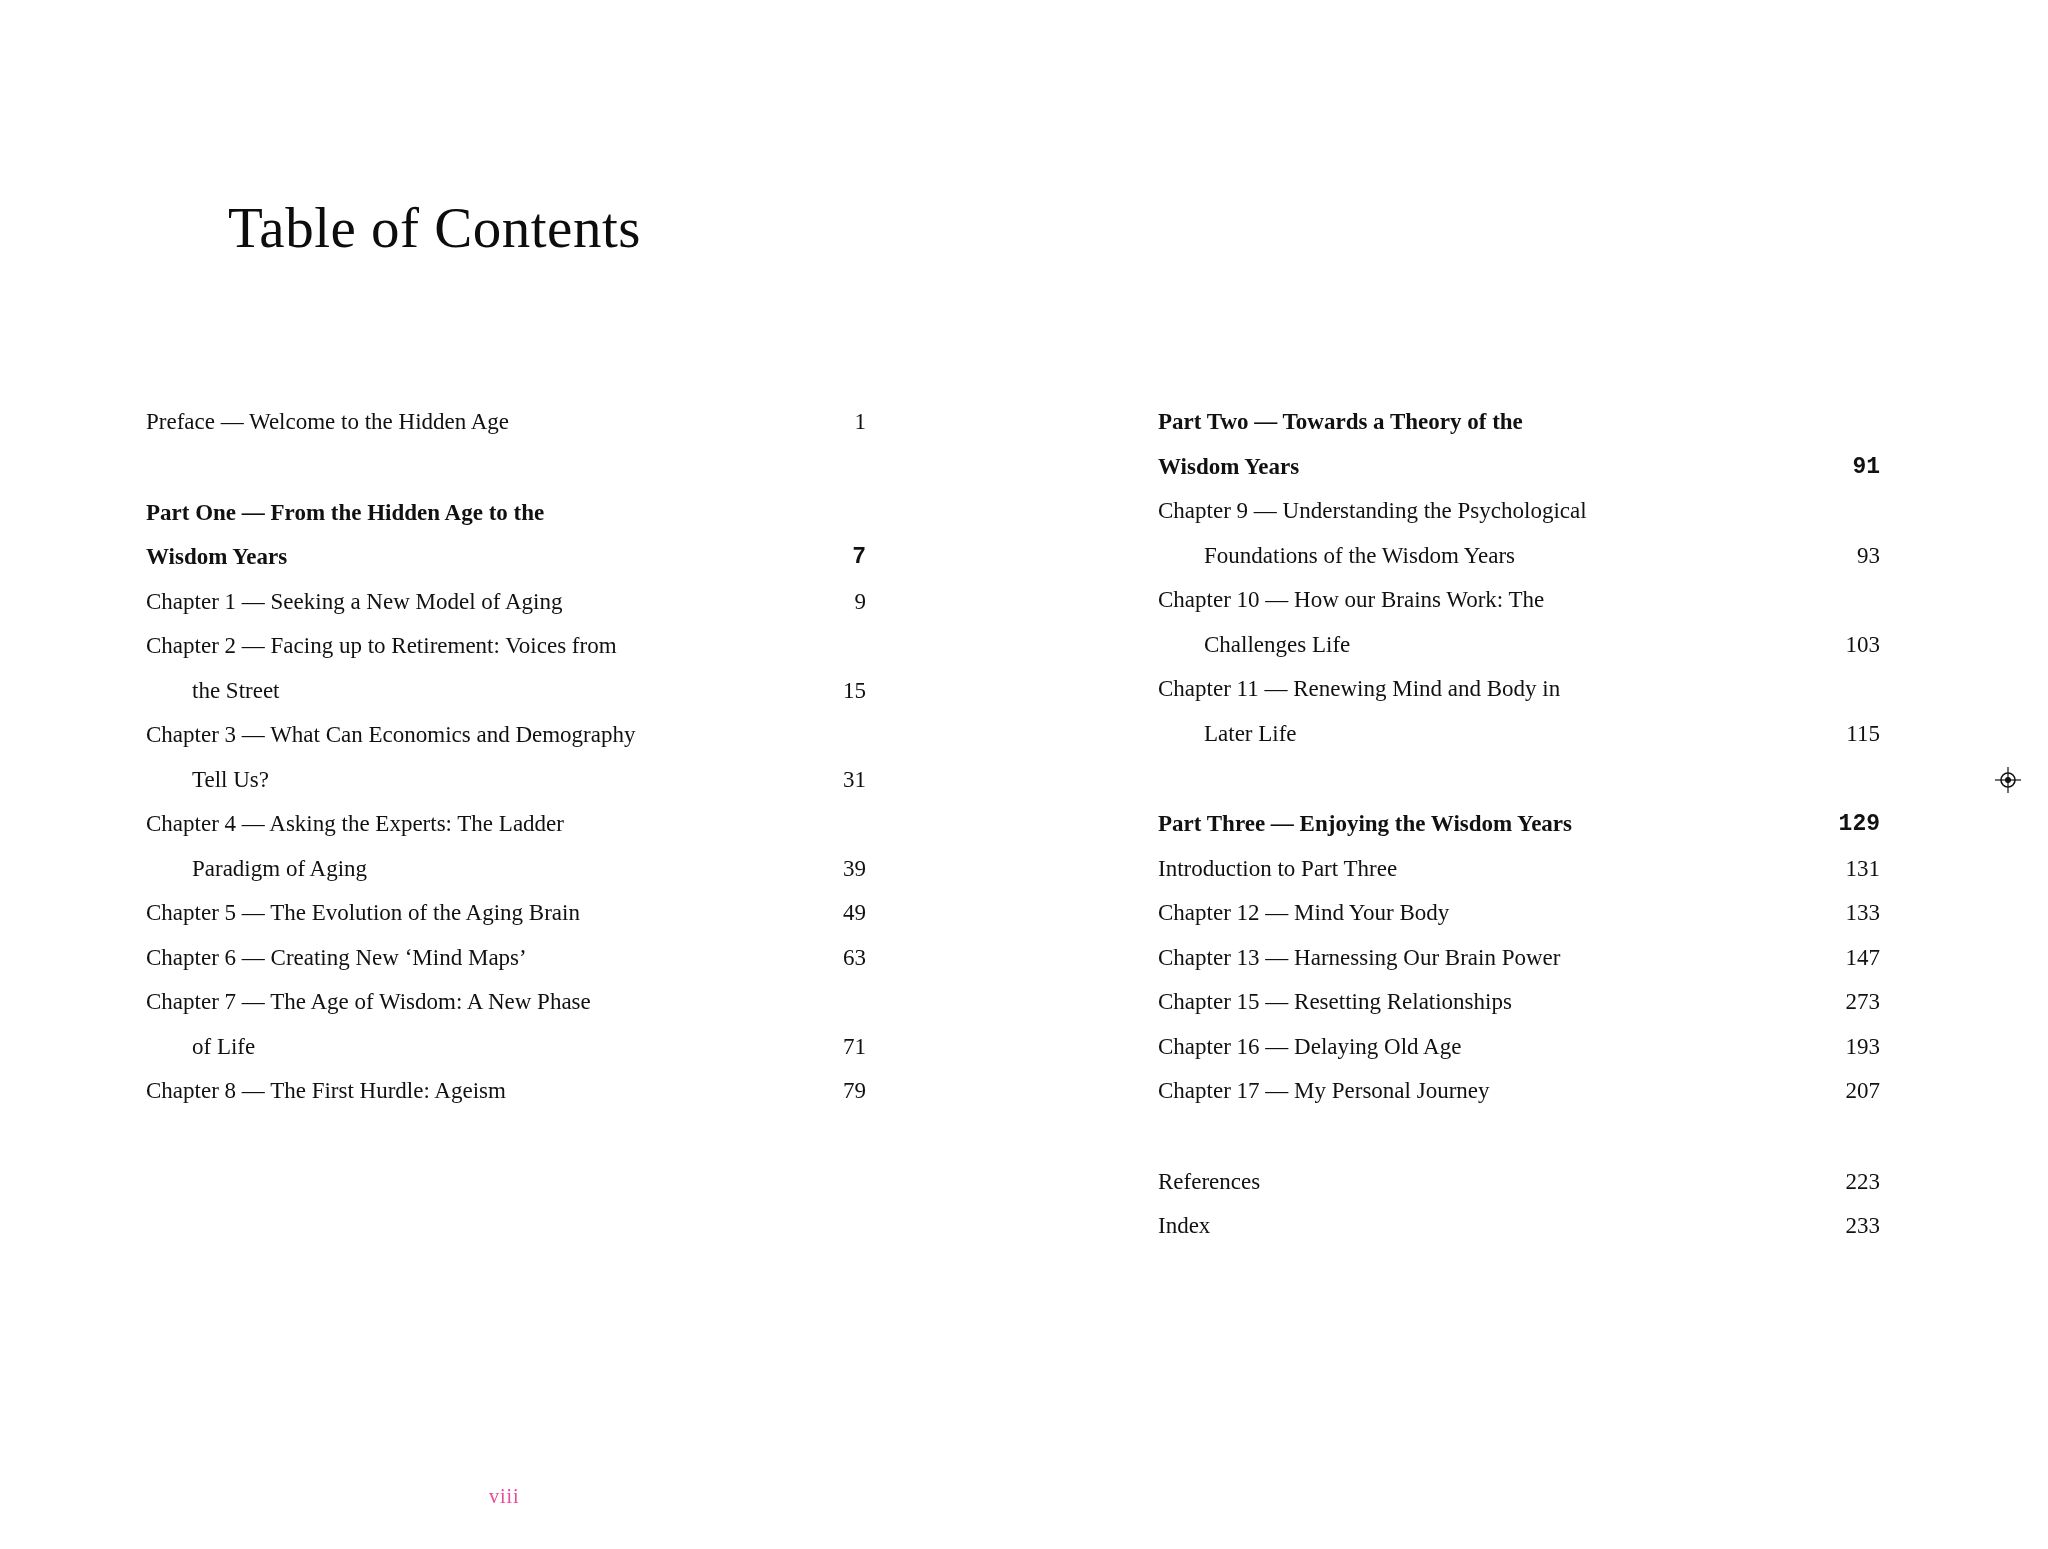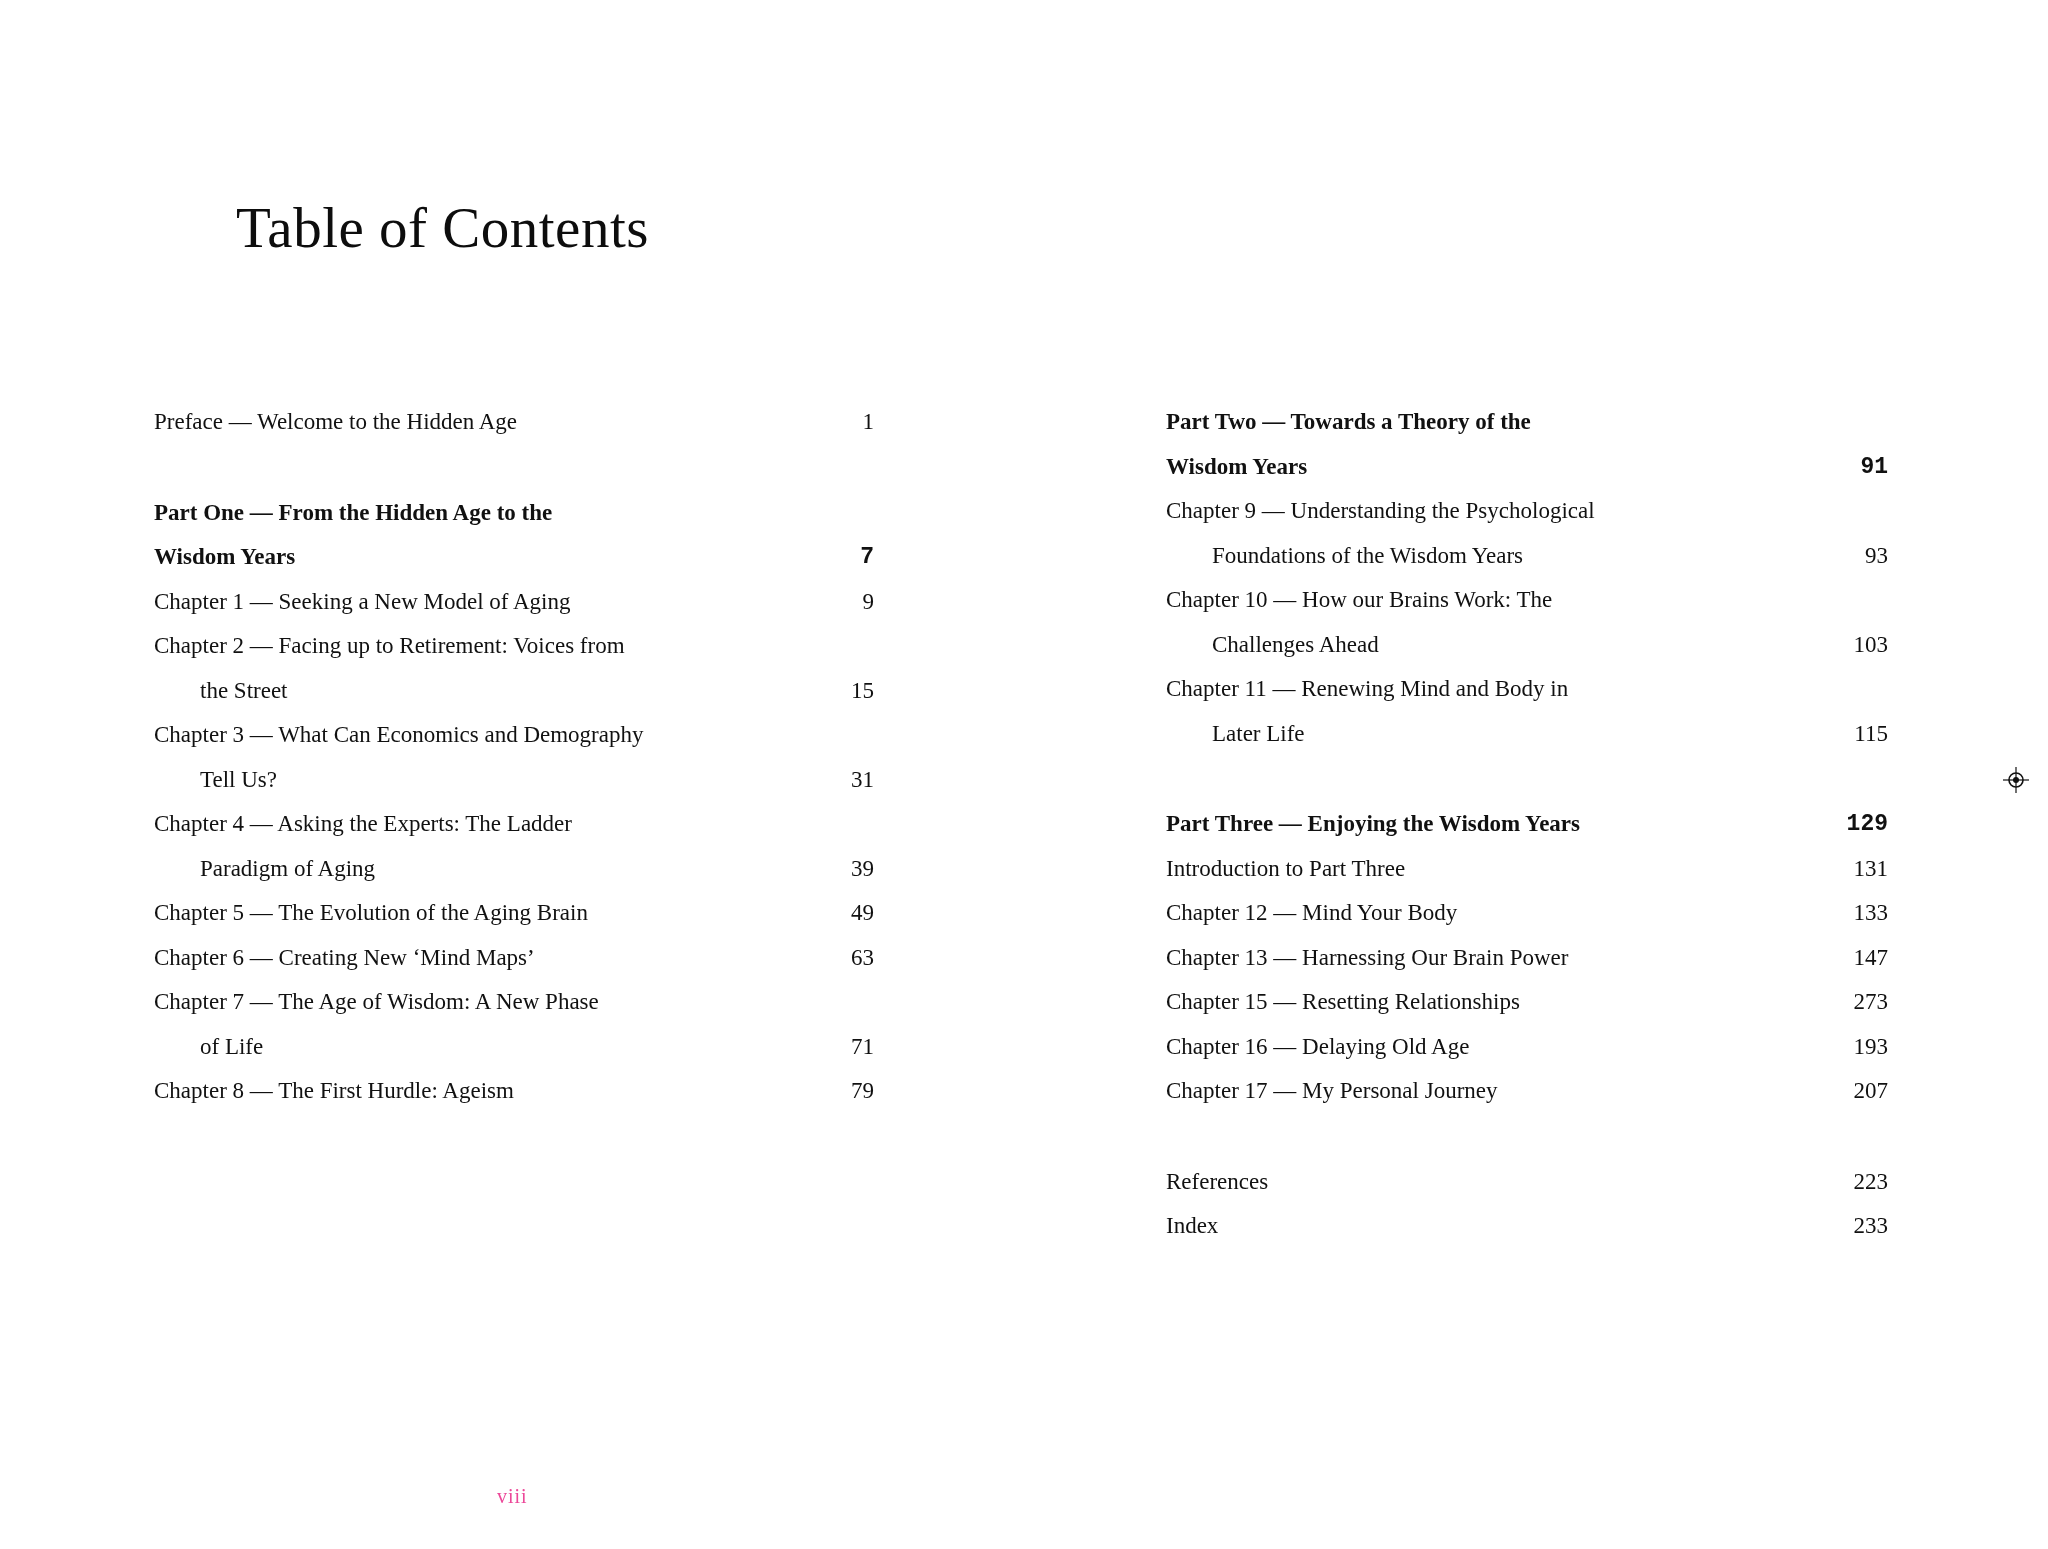--- a/index.html
+++ b/index.html
@@ -12,21 +12,20 @@
     height: 1549px;
     font-family: "Liberation Serif", "DejaVu Serif", serif;
     color: #111111;
     position: relative;
     overflow: hidden;
   }
   .page {
     position: absolute;
     inset: 0;
     background: #ffffff;
-    margin-left: 8px;
   }
   .toc-title {
     position: absolute;
     left: 228px;
     top: 195px;
     font-size: 57px;
     letter-spacing: 0.5px;
     font-weight: 400;
     color: #0d0d0d;
     font-family: "Liberation Serif", "DejaVu Serif", serif;
@@ -152,21 +151,21 @@
     <div class="col col-right" id="col-right">
         <div class="entry part">
           <span class="label">Part Two — Towards a Theory of the<span class="cont" style="padding-left: 0px;">Wisdom Years</span></span>
           <span class="page-no">91</span>
         </div>
         <div class="entry">
           <span class="label">Chapter 9 — Understanding the Psychological<span class="cont">Foundations of the Wisdom Years</span></span>
           <span class="page-no">93</span>
         </div>
         <div class="entry">
-          <span class="label">Chapter 10 — How our Brains Work: The<span class="cont">Challenges Ahead</span></span>
+          <span class="label">Chapter 10 — How our Brains Work: The<span class="cont">Challenges Life</span></span>
           <span class="page-no">103</span>
         </div>
         <div class="entry">
           <span class="label">Chapter 11 — Renewing Mind and Body in<span class="cont">Later Life</span></span>
           <span class="page-no">115</span>
         </div>
         <div class="gap-md"></div>
         <div class="entry part">
           <span class="label">Part Three — Enjoying the Wisdom Years</span>
           <span class="page-no">129</span>

